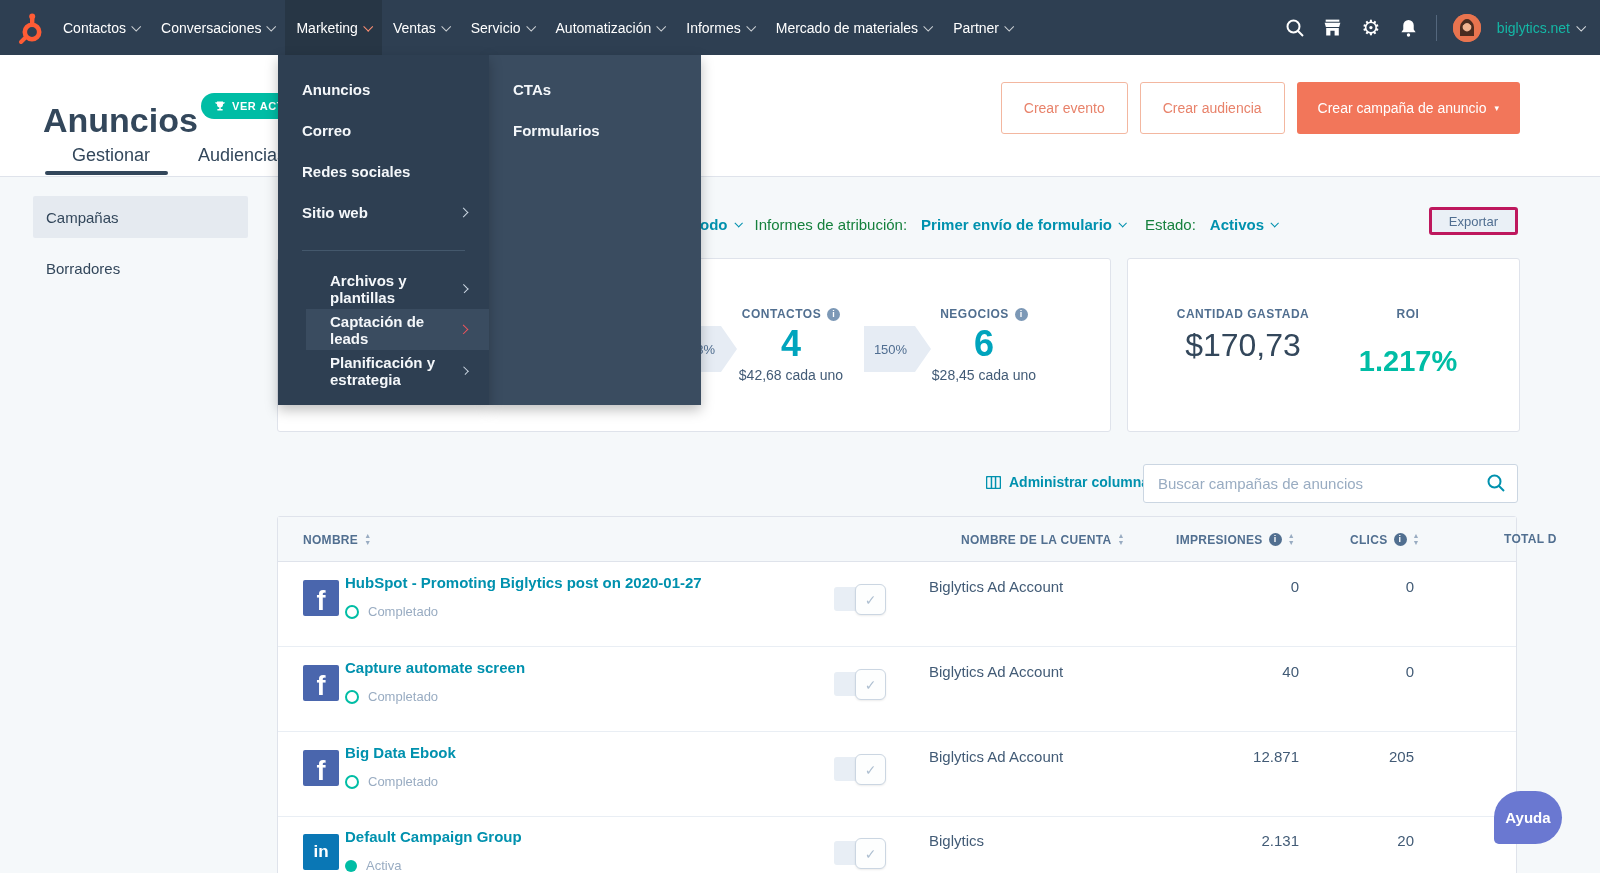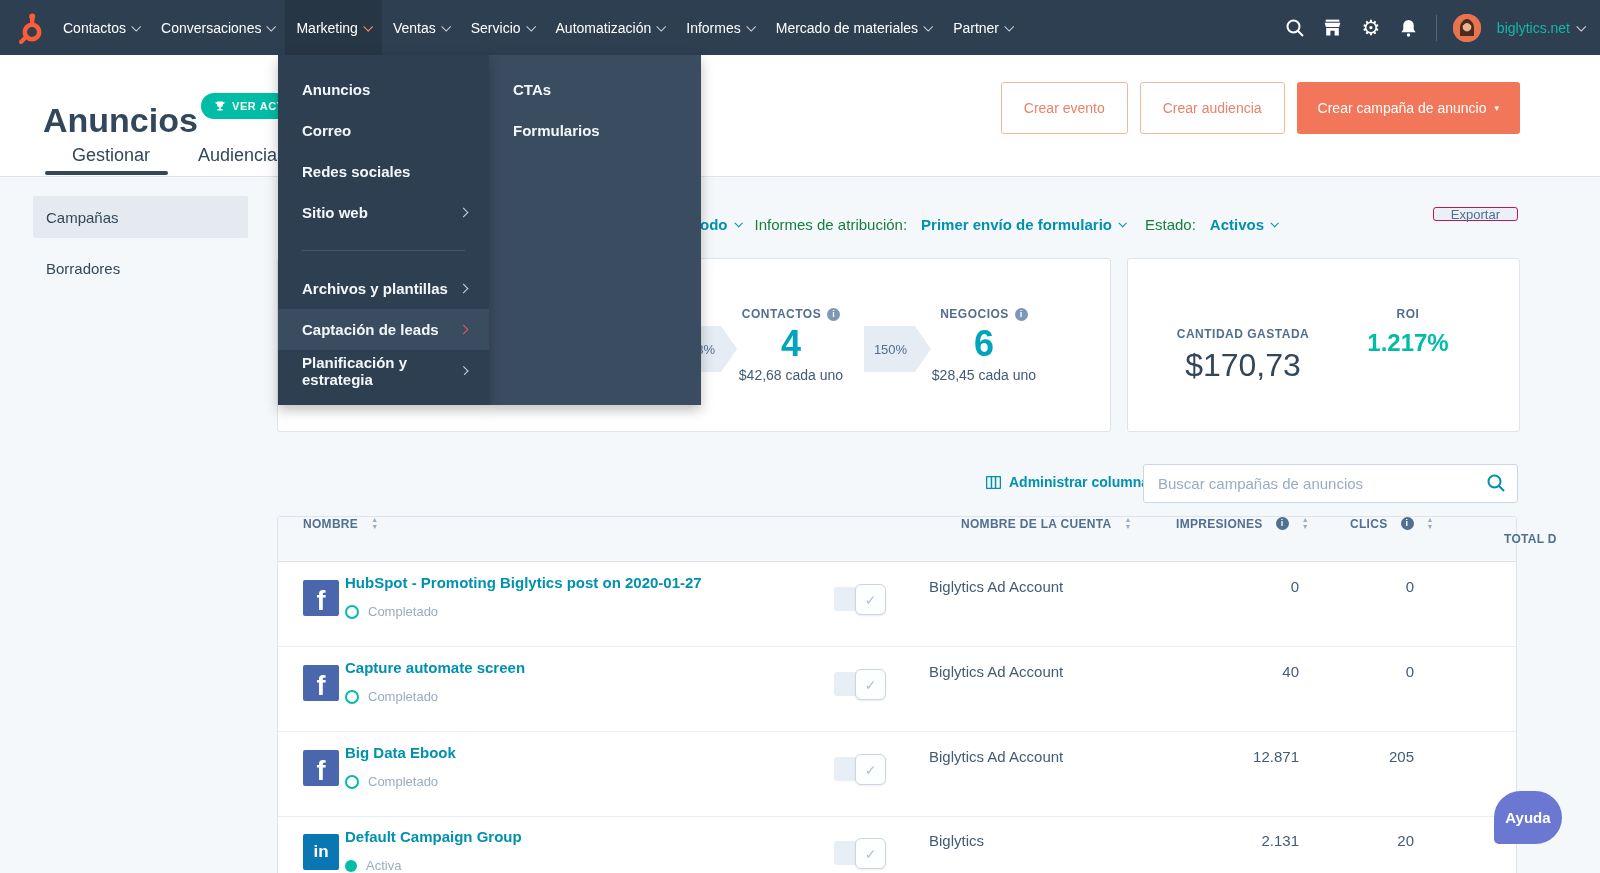--- a/index.html
+++ b/index.html
@@ -46,50 +46,50 @@
   .content-bg{position:absolute;left:0;top:177px;width:1600px;height:696px;background:#f5f8fa;}
   .side-item{position:absolute;left:33px;width:215px;height:42px;display:flex;align-items:center;padding-left:13px;box-sizing:border-box;
              font-size:15px;color:#33475b;cursor:pointer;border-radius:2px;}
   .side-item.selected{background:#e5eaf0;}
 
   
   .filterbar{position:absolute;left:700px;top:210px;height:28px;display:flex;align-items:center;gap:14px;font-size:15px;color:#33475b;white-space:nowrap;}
   .f-drop{color:#0091ae;font-weight:bold;display:flex;align-items:center;gap:7px;cursor:pointer;}
   .f-drop .chev{color:#0091ae;width:5px;height:5px;}
   .f-label{color:#15803d;}
-  .export-btn{position:absolute;right:82px;top:207px;height:14px;padding:0 17px;background:#eaf0f6;border:1px solid #be185d;border-radius:3px;
+  .export-btn{position:absolute;right:82px;top:207px;height:28px;padding:0 17px;background:#eaf0f6;border:3px solid #be185d;border-radius:3px;
               color:#506e91;font-size:13px;display:flex;align-items:center;cursor:pointer;font-family:inherit;}
 
   
   .card{position:absolute;background:#fff;border:1px solid #dfe3eb;border-radius:3px;box-sizing:border-box;}
   .card1{left:277px;top:258px;width:834px;height:174px;}
   .card2{left:1127px;top:258px;width:393px;height:174px;}
   .funnel-band{position:absolute;top:67px;height:46px;background:#e6ecf4;color:#506e91;font-size:13px;display:flex;align-items:center;
                clip-path:polygon(0 0, calc(100% - 16px) 0, 100% 50%, calc(100% - 16px) 100%, 0 100%);}
   .stat{position:absolute;width:170px;text-align:center;}
   .stat-label{font-size:12px;font-weight:bold;letter-spacing:.5px;color:#516f90;display:flex;align-items:center;justify-content:center;gap:6px;}
   .stat-value{font-size:36px;font-weight:bold;color:#00a4bd;margin-top:4px;line-height:38px;}
   .stat-per{font-size:14px;color:#425b76;margin-top:4px;}
   .info-dot{display:inline-block;width:13px;height:13px;border-radius:50%;background:#7c98b6;color:#fff;font-size:9px;font-weight:bold;
             line-height:13px;text-align:center;cursor:pointer;}
   .spend-value{font-size:32px;font-weight:300;color:#33475b;margin-top:6px;}
-  .roi-value{font-size:24px;font-weight:bold;color:#00bda5;margin-top:8px;}
+  .roi-value{font-size:29px;font-weight:bold;color:#00bda5;margin-top:24px;}
 
   
   .manage-cols{position:absolute;left:986px;top:474px;display:flex;align-items:center;gap:8px;color:#0091ae;font-size:14px;font-weight:bold;cursor:pointer;}
   .searchbox{position:absolute;left:1143px;top:464px;width:375px;height:39px;box-sizing:border-box;}
   .searchbox input{width:100%;height:100%;box-sizing:border-box;border:1px solid #cbd6e2;border-radius:3px;padding:0 40px 0 14px;
                    font-size:15px;color:#33475b;font-family:inherit;background:#fff;}
   .searchbox input::placeholder{color:#99acc2;}
   .searchbox .sicon{position:absolute;right:12px;top:9px;cursor:pointer;}
 
   
   .table-card{position:absolute;left:277px;top:516px;width:1240px;height:600px;background:#fff;border:1px solid #dfe3eb;border-radius:3px 3px 0 0;box-sizing:border-box;}
   .thead{position:absolute;left:0;top:0;width:100%;height:45px;background:#f5f8fa;border-bottom:1px solid #dfe3eb;box-sizing:border-box;}
-  .th{position:absolute;top:0;height:45px;display:flex;gap:13px;font-size:12px;font-weight:bold;color:#516f90;
+  .th{position:absolute;top:0;height:45px;display:flex;align-items:center;gap:6px;font-size:12px;font-weight:bold;color:#516f90;
       letter-spacing:.3px;cursor:pointer;white-space:nowrap;}
   .sort{display:inline-flex;flex-direction:column;line-height:6px;font-size:7px;color:#99acc2;gap:1px;}
   .th .info-dot{background:#516f90;width:13px;height:13px;}
   .th-total{position:absolute;left:1504px;top:516px;height:45px;display:flex;align-items:center;font-size:12px;font-weight:bold;
             color:#516f90;letter-spacing:.3px;z-index:2;white-space:nowrap;}
   .trow{position:absolute;left:0;width:100%;height:85px;border-bottom:1px solid #e9eef4;box-sizing:border-box;}
   .net-icon{position:absolute;left:25px;top:18px;width:36px;height:36px;border-radius:2px;color:#fff;display:flex;align-items:center;justify-content:center;}
   .net-icon.fb{background:#4a66ad;font-size:27px;font-weight:bold;align-items:flex-end;line-height:30px;}
   .net-icon.li{background:#0a77b5;font-size:17px;font-weight:bold;}
   .row-name{position:absolute;left:67px;top:12px;font-size:15px;font-weight:bold;color:#0091ae;cursor:pointer;white-space:nowrap;}
@@ -271,21 +271,21 @@
     <div class="stat" style="left:621px;top:48px;">
       <div class="stat-label">
           <span>NEGOCIOS</span>
           <span class="info-dot">i</span>
         </div>
       <div class="stat-value">6</div>
       <div class="stat-per">$28,45 cada uno</div>
     </div>
   </div>
   <div class="card card2">
-    <div class="stat" style="left:15px;top:48px;width:200px;margin-top:20px;">
+    <div class="stat" style="left:15px;top:48px;width:200px;">
       <div class="stat-label">
           <span>CANTIDAD GASTADA</span>
         </div>
       <div class="spend-value">$170,73</div>
     </div>
     <div class="stat" style="left:180px;top:48px;width:200px;">
       <div class="stat-label">
           <span>ROI</span>
         </div>
       <div class="roi-value">1.217%</div>
@@ -439,21 +439,21 @@
         </li>
       <li class="menu-item">
           <span>Redes sociales</span>
         </li>
       <li class="menu-item">
           <span>Sitio web</span>
           <i class="chev right"></i>
         </li>
     </ul>
     <div class="menu-divider"></div>
-    <ul class="menu-list" style="padding-top:0;">
+    <ul class="menu-list" style="padding-top:0;padding-left:28px;">
       <li class="menu-item">
           <span>Archivos y plantillas</span>
           <i class="chev right"></i>
         </li>
       <li class="menu-item highlight">
           <span>Captación de leads</span>
           <i class="chev right"></i>
         </li>
       <li class="menu-item">
           <span>Planificación y estrategia</span>

